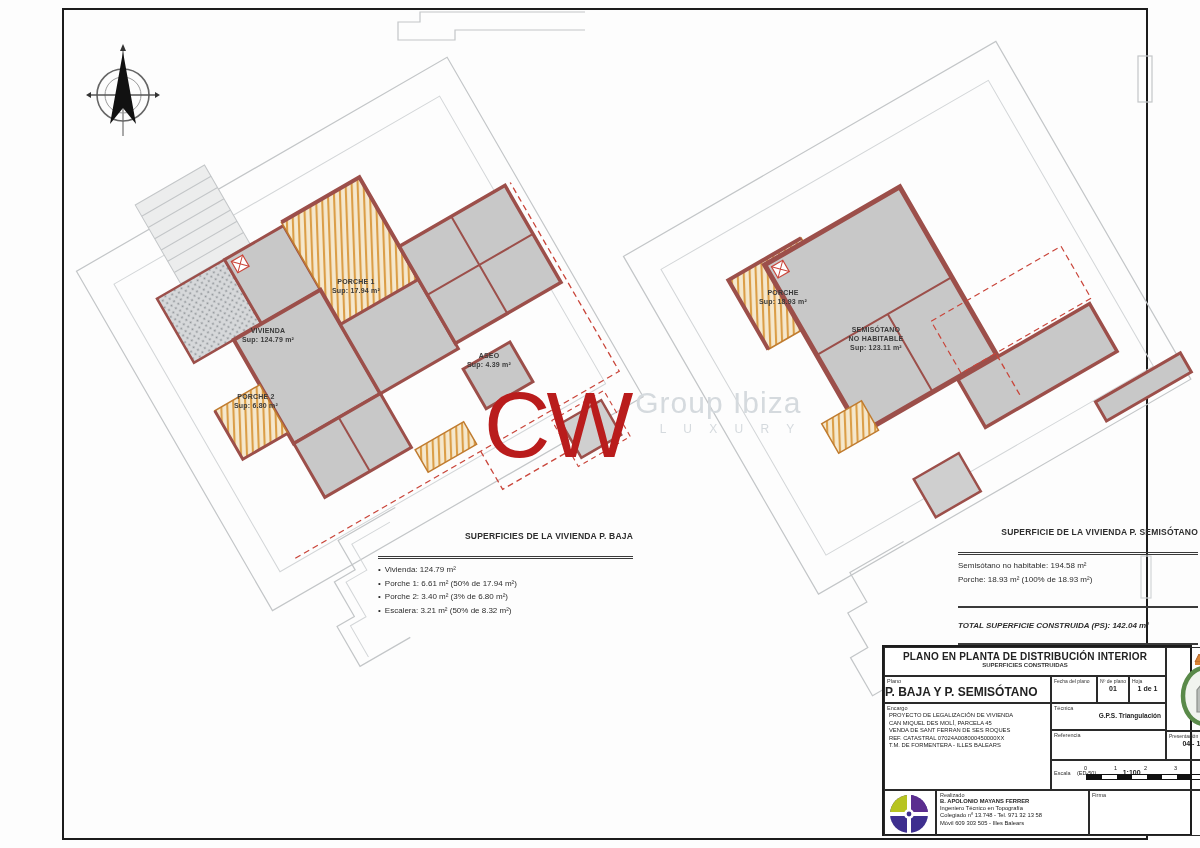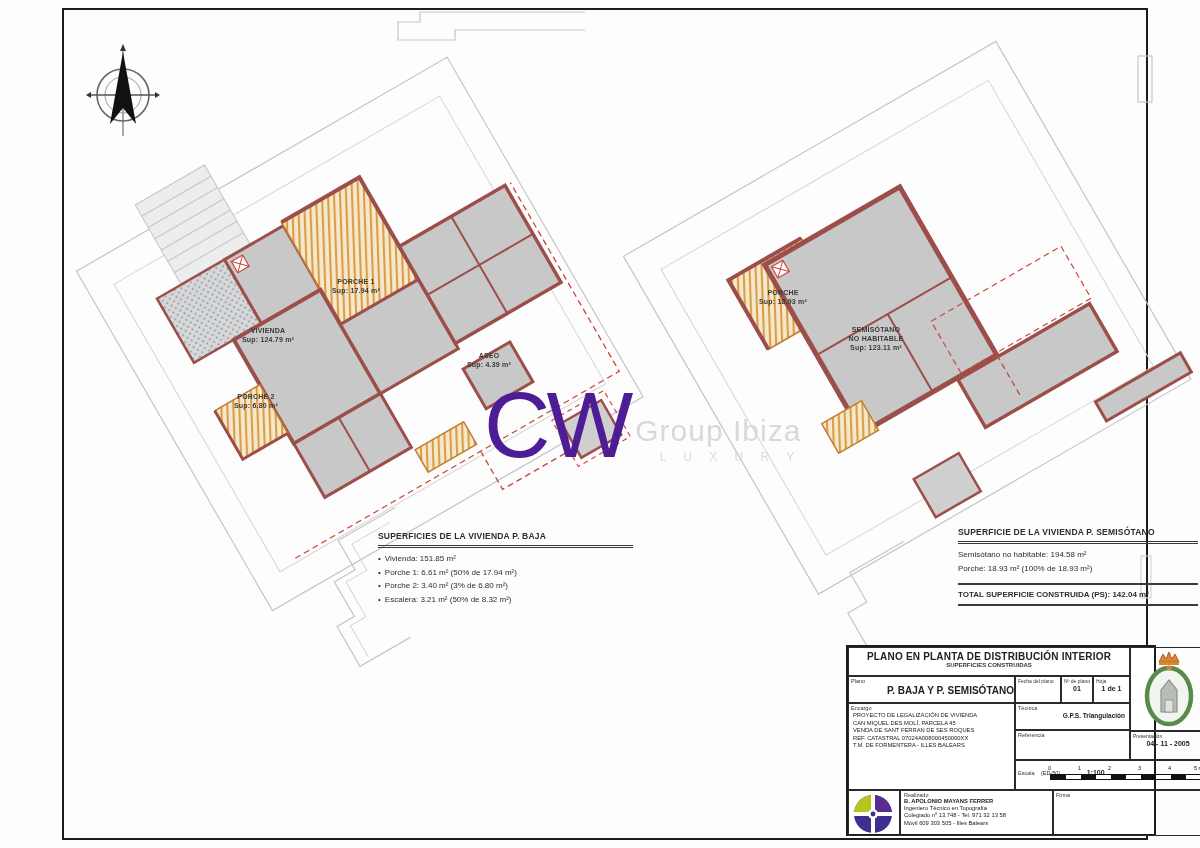--- a/index.html
+++ b/index.html
@@ -4,39 +4,39 @@
 <style>
   html,body{margin:0;padding:0;background:#ffffff;}
   #sheet{position:relative;width:1200px;height:848px;background:#fdfdfd;overflow:hidden;
          font-family:"Liberation Sans",sans-serif;color:#222;}
   .abs{position:absolute;}
   #border-frame{left:62px;top:8px;width:1082px;height:828px;border:2px solid #1c1c1c;}
   svg text{font-family:"Liberation Sans",sans-serif;}
   .room-lbl{font-size:7px;font-weight:700;fill:#3a3a3a;text-anchor:middle;letter-spacing:.2px;}
   
   #watermark{left:484px;top:386px;display:flex;align-items:flex-start;pointer-events:none;}
-  #wm-cw{font-size:92px;line-height:.85;font-weight:400;color:#4c1d95;letter-spacing:-4px;text-align:center;}
-  #wm-right{margin-top:28px;margin-left:6px;}
+  #wm-cw{font-size:92px;line-height:.85;font-weight:400;color:#b91c1c;letter-spacing:-4px;text-align:center;}
+  #wm-right{margin-left:6px;}
   #wm-name{font-size:30px;color:#d5dade;letter-spacing:1px;}
   #wm-lux{font-size:12px;color:#d5dade;letter-spacing:7px;text-align:right;margin-top:2px;}
   
   .summary{font-size:8px;color:#2d2d2d;}
-  .summary .s-title{font-weight:700;font-size:8.5px;letter-spacing:.2px;border-bottom:3px double #3a3a3a;padding-bottom:4px;margin-bottom:4px;white-space:nowrap;}
+  .summary .s-title{font-weight:700;font-size:8.5px;letter-spacing:.2px;border-bottom:3px double #3a3a3a;padding-bottom:15px;margin-bottom:4px;white-space:nowrap;text-align:right;}
   .summary .s-item{line-height:13.5px;white-space:nowrap;}
   .summary .s-item .blt{margin-right:4px;}
-  .summary .s-total{margin-top:8px;font-weight:700;border-top:2px solid #3a3a3a;border-bottom:2px solid #3a3a3a;padding:5px 0;white-space:nowrap;}
+  .summary .s-total{margin-top:20px;font-weight:700;border-top:2px solid #3a3a3a;border-bottom:2px solid #3a3a3a;padding:13px 0;white-space:nowrap;font-style:italic;}
   #summary-left{left:378px;top:531px;width:255px;}
   #summary-right{left:958px;top:527px;width:240px;}
   
-  #title-block{left:846px;top:645px;width:310px;height:191px;border:2px solid #1c1c1c;background:#fff;box-sizing:border-box;}
+  #title-block{left:882px;top:645px;width:310px;height:191px;border:2px solid #1c1c1c;background:#fff;box-sizing:border-box;}
   .tb-cell{position:absolute;border:0.8px solid #2a2a2a;box-sizing:border-box;overflow:hidden;}
   .tb-label{font-size:5.5px;color:#333;padding:1px 2px;display:block;}
   .tb-title{font-size:10px;font-weight:700;text-align:center;letter-spacing:.2px;margin-top:3px;}
   .tb-sub{font-size:6px;font-weight:700;text-align:center;color:#333;}
-  .tb-val{font-size:10px;font-weight:700;text-align:right;}
+  .tb-val{font-size:12px;font-weight:700;text-align:left;}
   .tb-small-val{font-size:7px;font-weight:700;text-align:center;}
   .enc-line{font-size:5.8px;line-height:7.6px;padding-left:4px;white-space:nowrap;color:#222;}
   .rz-line{font-size:5.8px;line-height:7.2px;white-space:nowrap;color:#222;}
   #scale-bar{position:absolute;left:34px;top:13px;width:150px;height:4px;border:1px solid #111;
              background:repeating-linear-gradient(90deg,#111 0 15px,#fff 15px 30px);}
   .tick{position:absolute;top:4px;font-size:5.5px;color:#111;}
 </style>
 </head>
 <body>
 
@@ -163,21 +163,21 @@
   <div class="abs" id="watermark">
     <span id="wm-cw">CW</span>
     <span id="wm-right">
       <div id="wm-name">Group Ibiza</div>
       <div id="wm-lux">L U X U R Y</div>
     </span>
   </div>
 
   <div class="abs summary" id="summary-left">
     <div class="s-title">SUPERFICIES DE LA VIVIENDA P. BAJA</div>
-    <div class="s-item"><span class="blt">•</span><span>Vivienda: 151.85 m²</span></div>
+    <div class="s-item"><span class="blt">•</span><span>Vivienda: 124.79 m²</span></div>
     <div class="s-item"><span class="blt">•</span><span>Porche 1: 6.61 m² (50% de 17.94 m²)</span></div>
     <div class="s-item"><span class="blt">•</span><span>Porche 2: 3.40 m² (3% de 6.80 m²)</span></div>
     <div class="s-item"><span class="blt">•</span><span>Escalera: 3.21 m² (50% de 8.32 m²)</span></div>
   </div>
 
   <div class="abs summary" id="summary-right">
     <div class="s-title">SUPERFICIE DE LA VIVIENDA P. SEMISÓTANO</div>
     <div class="s-item"><span>Semisótano no habitable: 194.58 m²</span></div>
     <div class="s-item"><span>Porche: 18.93 m² (100% de 18.93 m²)</span></div>
     <div class="s-total">TOTAL SUPERFICIE CONSTRUIDA (PS): 142.04 m²</div>

